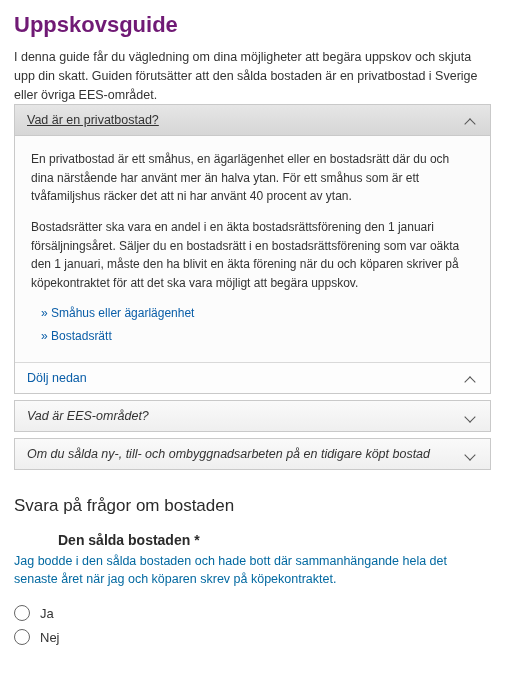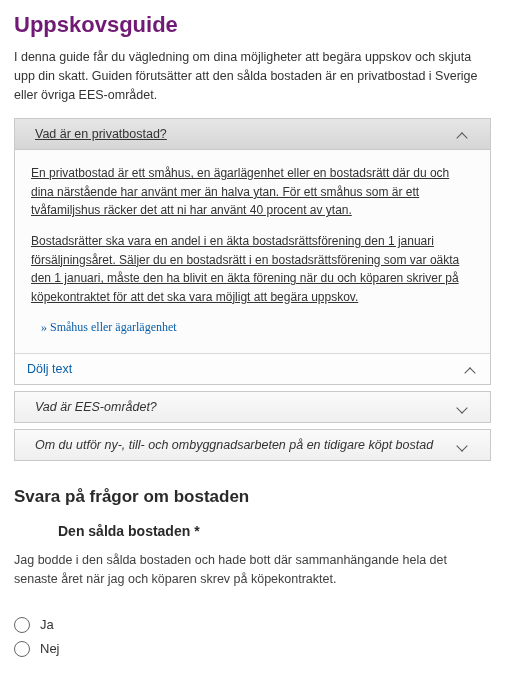--- a/index.html
+++ b/index.html
@@ -13,30 +13,29 @@
     h1 {
       font-size: 22px;
       font-weight: 600;
       color: #701a75;
       margin-bottom: 10px;
     }
     .intro {
       font-size: 12.5px;
       line-height: 1.5;
       color: #333;
-      margin-bottom: 14px;
     }
     .accordion {
       border: 1px solid #c9c9c9;
       margin-bottom: 6px;
       background: #fcfcfc;
     }
     .acc-header {
       background: linear-gradient(#e6e6e6, #d6d6d6);
-      padding: 8px 20px;
+      padding: 8px 12px;
       display: flex;
       justify-content: space-between;
       align-items: center;
       cursor: pointer;
       border-bottom: 1px solid #c9c9c9;
     }
     .acc-header.expanded .acc-title {
       text-decoration: underline;
       color: #333;
       font-size: 12.5px;
@@ -49,25 +48,24 @@
       color: #333;
       font-size: 12.5px;
       font-style: italic;
     }
     .acc-body {
       padding: 14px 16px 10px 16px;
       font-size: 12px;
       line-height: 1.55;
       color: #333;
     }
-    .acc-body p { margin-bottom: 12px; text-decoration: underline; }
+    .acc-body p { margin-bottom: 12px; }
     .links {
       margin-top: 4px;
       margin-bottom: 6px;
-      font-family: Liberation Serif, serif;
     }
     .links .link-item {
       color: #0a5ea8;
       font-size: 12px;
       margin: 4px 0 4px 10px;
     }
     .links .link-item::before {
       content: "» ";
       color: #0a5ea8;
     }
@@ -101,37 +99,37 @@
       content: "";
       display: inline-block;
       width: 7px; height: 7px;
       border-right: 1.5px solid #555;
       border-bottom: 1.5px solid #555;
       transform: rotate(45deg);
       margin-bottom: 3px;
     }
     h2 {
       font-size: 17px;
-      font-weight: 700;
+      font-weight: 400;
       color: #2a2a2a;
       margin-top: 26px;
       margin-bottom: 16px;
     }
     .qlabel {
       font-size: 14px;
       font-weight: 700;
       color: #2a2a2a;
-      margin-bottom: 12px;
+      margin-bottom: 4px;
       padding-left: 44px;
     }
     .qtext {
       font-size: 12.5px;
       line-height: 1.5;
-      color: #404040;
-      margin-bottom: 28px;
+      color: #0369a1;
+      margin-bottom: 16px;
     }
     .radio-row {
       display: flex;
       align-items: center;
       margin: 8px 0;
       cursor: pointer;
     }
     .radio {
       width: 16px;
       height: 16px;
@@ -155,38 +153,39 @@
 <div class="accordion">
   <div class="acc-header expanded">
     <span class="acc-title">Vad är en privatbostad?</span>
     <span class="chev chev-up"></span>
   </div>
   <div class="acc-body">
     <p>En privatbostad är ett småhus, en ägarlägenhet eller en bostadsrätt där du och dina närstående har använt mer än halva ytan. För ett småhus som är ett tvåfamiljshus räcker det att ni har använt 40 procent av ytan.</p>
     <p>Bostadsrätter ska vara en andel i en äkta bostadsrättsförening den 1 januari försäljningsåret. Säljer du en bostadsrätt i en bostadsrättsförening som var oäkta den 1 januari, måste den ha blivit en äkta förening när du och köparen skriver på köpekontraktet för att det ska vara möjligt att begära uppskov.</p>
     <div class="links">
       <div class="link-item">Småhus eller ägarlägenhet</div>
+      <div class="link-item">Bostadsrätt</div>
     </div>
   </div>
   <div class="hide-bar">
-    <span class="hide-link">Dölj text</span>
+    <span class="hide-link">Dölj nedan</span>
     <span class="chev chev-up"></span>
   </div>
 </div>
 
 <div class="accordion">
   <div class="acc-header collapsed">
     <span class="acc-title">Vad är EES-området?</span>
     <span class="chev chev-down"></span>
   </div>
 </div>
 
 <div class="accordion">
   <div class="acc-header collapsed">
-    <span class="acc-title">Om du utför ny-, till- och ombyggnadsarbeten på en tidigare köpt bostad</span>
+    <span class="acc-title">Om du sålda ny-, till- och ombyggnadsarbeten på en tidigare köpt bostad</span>
     <span class="chev chev-down"></span>
   </div>
 </div>
 
 <h2>Svara på frågor om bostaden</h2>
 
 <div class="qlabel">Den sålda bostaden *</div>
 <div class="qtext">Jag bodde i den sålda bostaden och hade bott där sammanhängande hela det senaste året när jag och köparen skrev på köpekontraktet.</div>
 
 <div class="radio-row">

